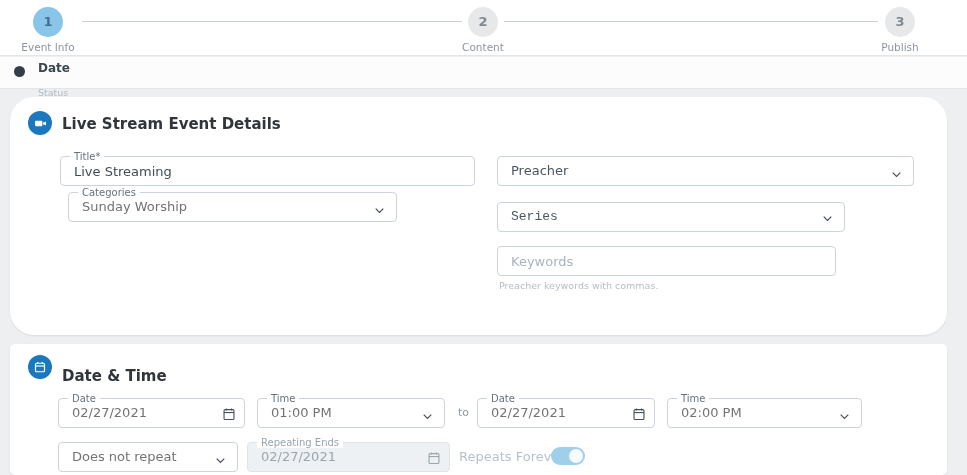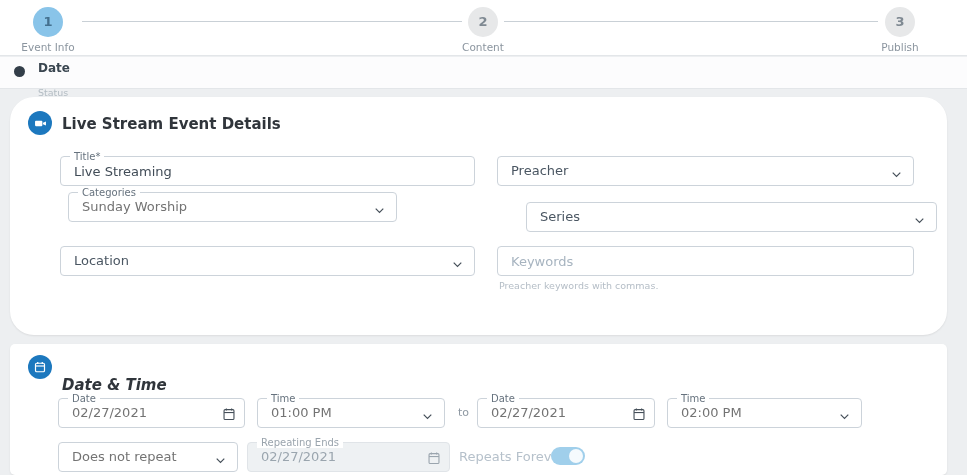--- a/index.html
+++ b/index.html
@@ -97,49 +97,43 @@
   </div>
 
   <div class="field" style="left:50px; top:95px; width:329px;margin-left:8px;">
     <span class="flabel">Categories</span>
     <span class="fvalue">Sunday Worship</span>
     <span class="chev"><svg width="13" height="13" viewBox="0 0 24 24" fill="none" stroke="currentColor" stroke-width="2.2">
           <path d="M5 8.5l7 7 7-7"></path>
         </svg></span>
   </div>
 
-  <div class="field placeholder-like" style="left:516px; top:105px; width:411px;">
+  <div class="field placeholder-like" style="left:487px; top:105px; width:348px;font-family:Liberation Mono, monospace;">
     <span class="fvalue">Series</span>
     <span class="chev"><svg width="13" height="13" viewBox="0 0 24 24" fill="none" stroke="currentColor" stroke-width="2.2">
           <path d="M5 8.5l7 7 7-7"></path>
         </svg></span>
   </div>
 
-  <div class="field placeholder-like" style="left:50px; top:149px; width:415px;">
-    <span class="fvalue">Location</span>
-    <span class="chev"><svg width="13" height="13" viewBox="0 0 24 24" fill="none" stroke="currentColor" stroke-width="2.2">
-          <path d="M5 8.5l7 7 7-7"></path>
-        </svg></span>
-  </div>
 
-  <div class="field" style="left:487px; top:149px; width:417px;">
+  <div class="field" style="left:487px; top:149px; width:339px;">
     <input type="text" placeholder="Keywords" style="">
   </div>
   <div class="helper" style="left:489px; top:183px;">Preacher keywords with commas.</div>
 </div>
 
 <div class="card card-2">
   <div class="card-icon" style="left:18px; top:11px;">
     <svg width="12" height="12" viewBox="0 0 24 24" fill="none" stroke="currentColor" stroke-width="2.4">
         <path d="M7.5 2v4M16.5 2v4"></path>
         <rect x="3" y="4.5" width="18" height="17" rx="2.5"></rect>
         <path d="M3 10h18"></path>
       </svg>
   </div>
-  <div class="card-title" style="left:52px; top:32px;font-style:italic;">Date &amp; Time</div>
+  <div class="card-title" style="left:52px; top:23px;">Date &amp; Time</div>
 
   <div class="field" style="left:48px; top:54px; width:187px;">
     <span class="flabel">Date</span>
     <span class="fvalue">02/27/2021</span>
     <span class="cal"><svg width="14" height="14" viewBox="0 0 24 24" fill="none" stroke="currentColor" stroke-width="1.9">
           <path d="M7.5 2.5v3.5M16.5 2.5v3.5"></path>
           <rect x="3.5" y="4.5" width="17" height="17" rx="2"></rect>
           <path d="M3.5 9.5h17"></path>
         </svg></span>
   </div>

